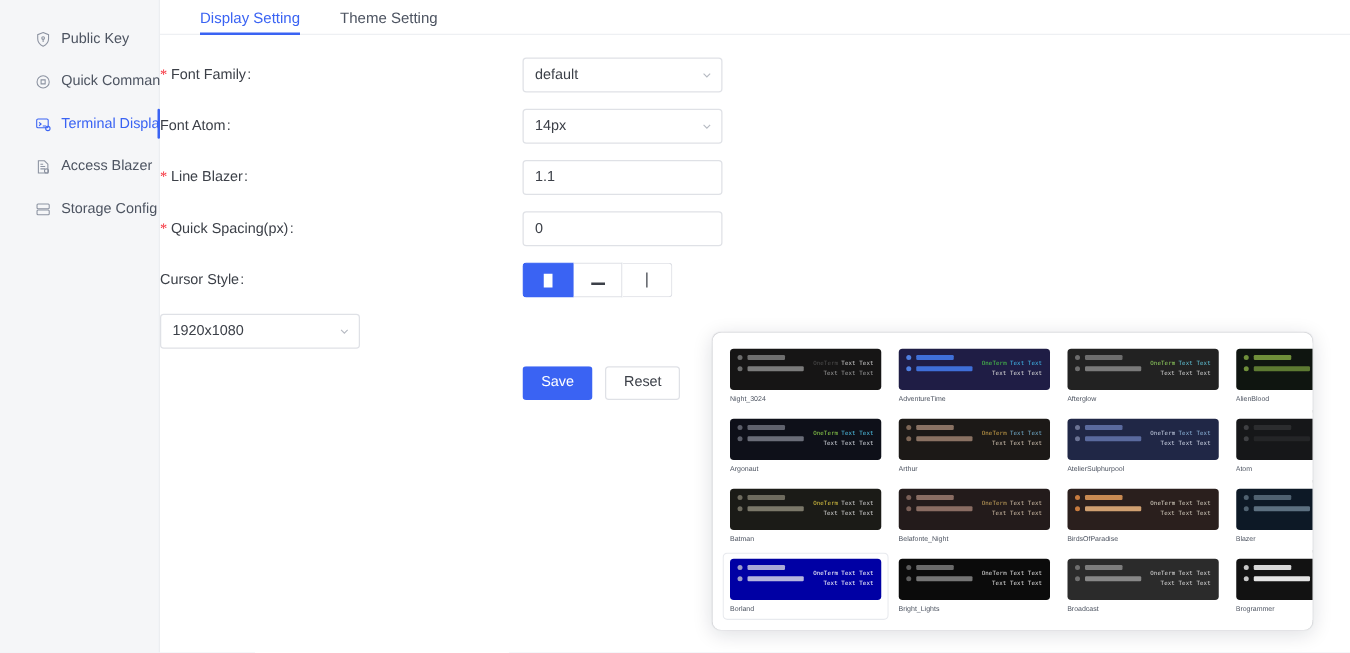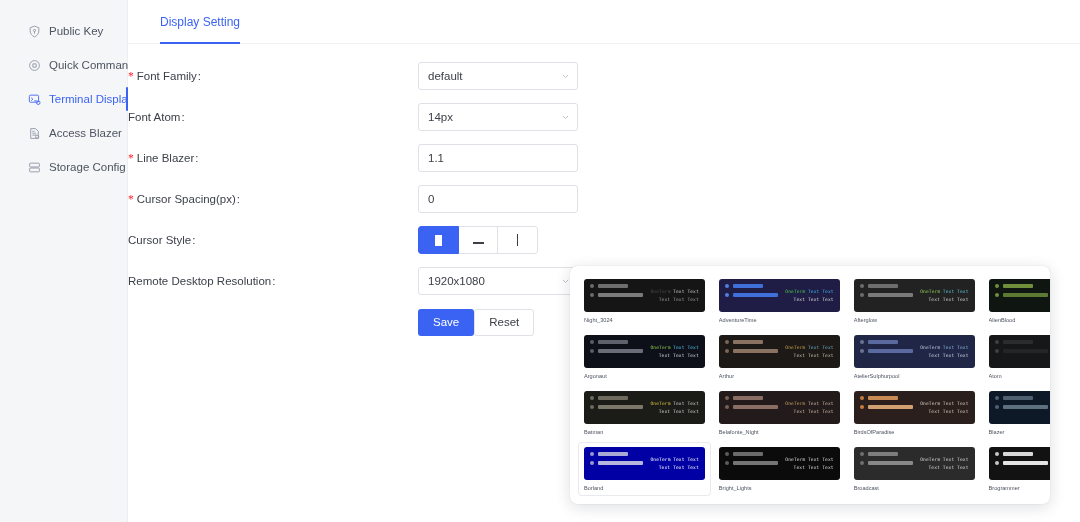--- a/index.html
+++ b/index.html
@@ -60,21 +60,21 @@
   
   .content {
     flex: 1;
     background: #ffffff;
     margin: 0;
     position: relative;
     overflow: visible;
   }
   .tabs {
     display: flex;
-    height: 44px;
+    height: 28px;
     align-items: stretch;
     border-bottom: 1px solid #eef0f3;
     padding-left: 16px;
     background: #fff;
   }
   .tab {
     position: relative;
     display: flex; align-items: center;
     padding: 0 16px;
     font-size: 12px;
@@ -155,21 +155,21 @@
   .seg-btn:first-child { border-left: 1px solid #dfe1e6; border-radius: 3px 0 0 3px; }
   .seg-btn:last-child { border-radius: 0 3px 3px 0; }
   .seg-btn.on { background: #3a63f3; border-color: #3a63f3; }
   .cur-block { width: 7px; height: 11px; background: #3c4048; }
   .seg-btn.on .cur-block { background: #fff; }
   .cur-under { width: 11px; height: 2px; background: #3c4048; margin-top: 6px; }
   .cur-bar { width: 1.5px; height: 12px; background: #3c4048; }
 
   
   .btn-row { margin-bottom: 0; }
-  .btns { display: flex; }
+  .btns { display: flex; gap: 10px; }
   .btn {
     height: 27px;
     min-width: 48px;
     padding: 0 14px;
     border-radius: 3px;
     font-size: 11.5px;
     display: flex; align-items: center; justify-content: center;
     cursor: pointer;
     border: 1px solid transparent;
   }
@@ -301,20 +301,23 @@
       <span>Storage Config</span>
     </div>
   </div>
 
   <div class="content">
 
     <div class="tabs">
       <div class="tab active">
         <span>Display Setting</span>
       </div>
+      <div class="tab">
+        <span>Theme Setting</span>
+      </div>
     </div>
 
     <div class="form">
 
       <div class="row">
         <div class="lbl">
           <span class="req">*</span><span>Font Family</span><span class="colon">:</span>
         </div>
         <div class="ctrl">
           <div class="field select">
@@ -350,21 +353,21 @@
         </div>
         <div class="ctrl">
           <div class="field">
             <span>1.1</span>
           </div>
         </div>
       </div>
 
       <div class="row">
         <div class="lbl">
-          <span class="req">*</span><span>Cursor Spacing(px)</span><span class="colon">:</span>
+          <span class="req">*</span><span>Quick Spacing(px)</span><span class="colon">:</span>
         </div>
         <div class="ctrl">
           <div class="field">
             <span>0</span>
           </div>
         </div>
       </div>
 
       <div class="row">
         <div class="lbl">
@@ -379,23 +382,20 @@
               <span class="cur-under"></span>
             </div>
             <div class="seg-btn">
               <span class="cur-bar"></span>
             </div>
           </div>
         </div>
       </div>
 
       <div class="row">
-        <div class="lbl">
-          <span>Remote Desktop Resolution</span><span class="colon">:</span>
-        </div>
         <div class="ctrl">
           <div class="field select">
             <span>1920x1080</span>
             <span class="caret">
               <svg viewBox="0 0 12 12" fill="none" stroke="currentColor" stroke-width="1.2">
                   <path d="M2.5 4.5 6 8 9.5 4.5"></path>
                 </svg>
             </span>
           </div>
         </div>

